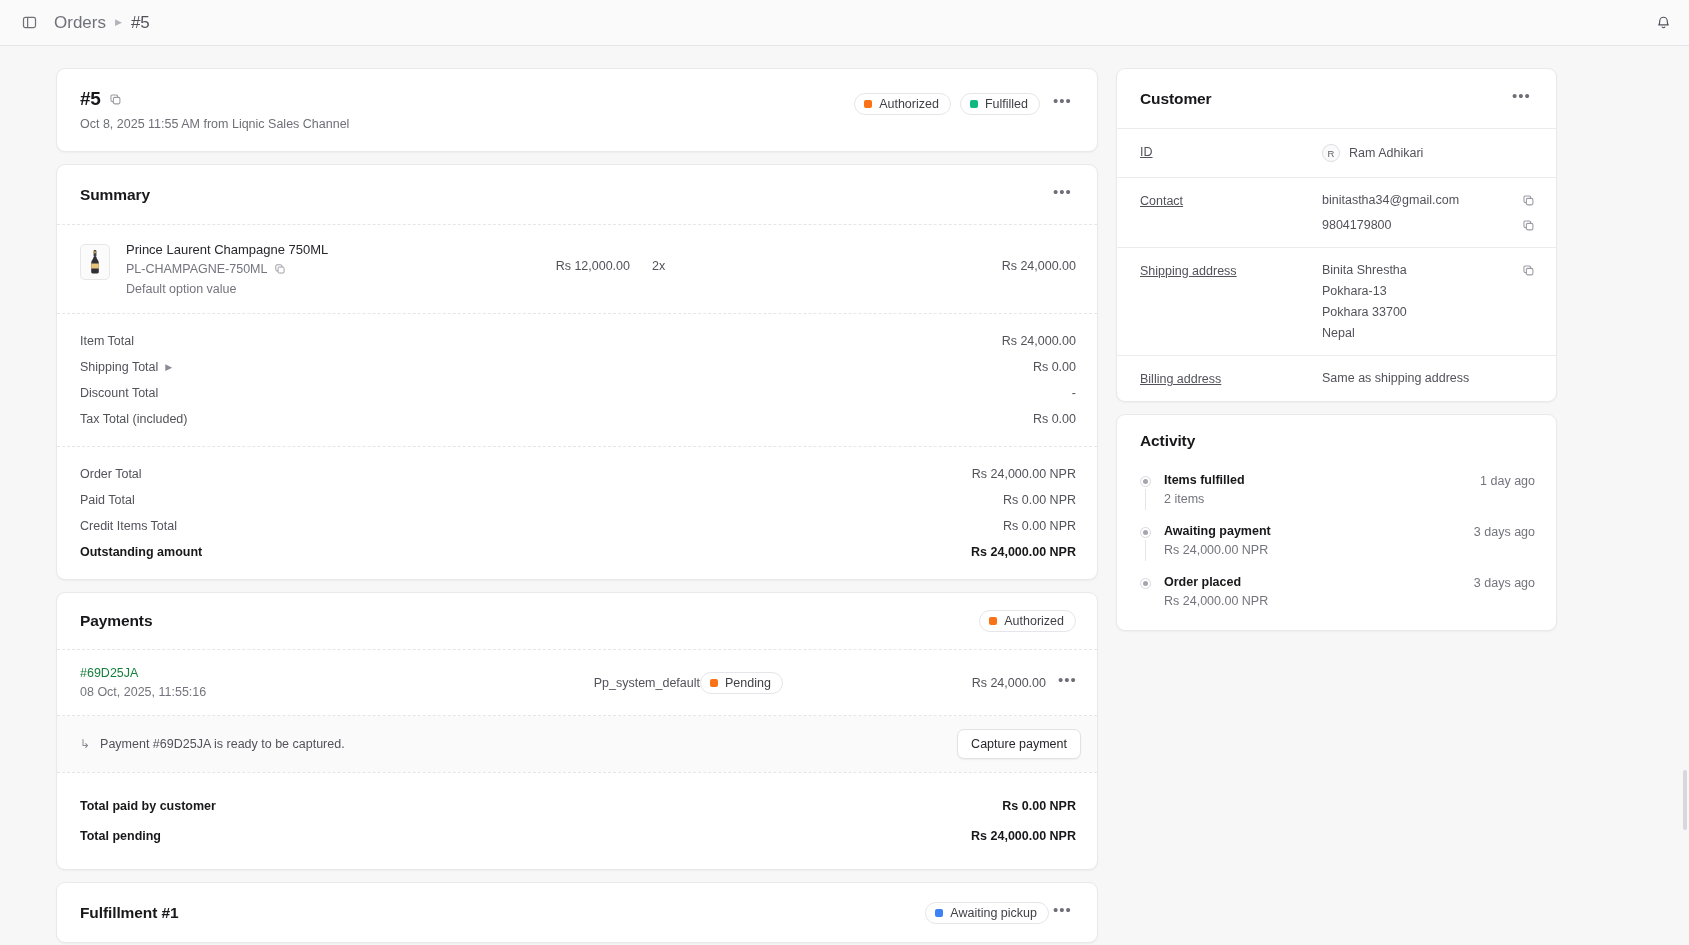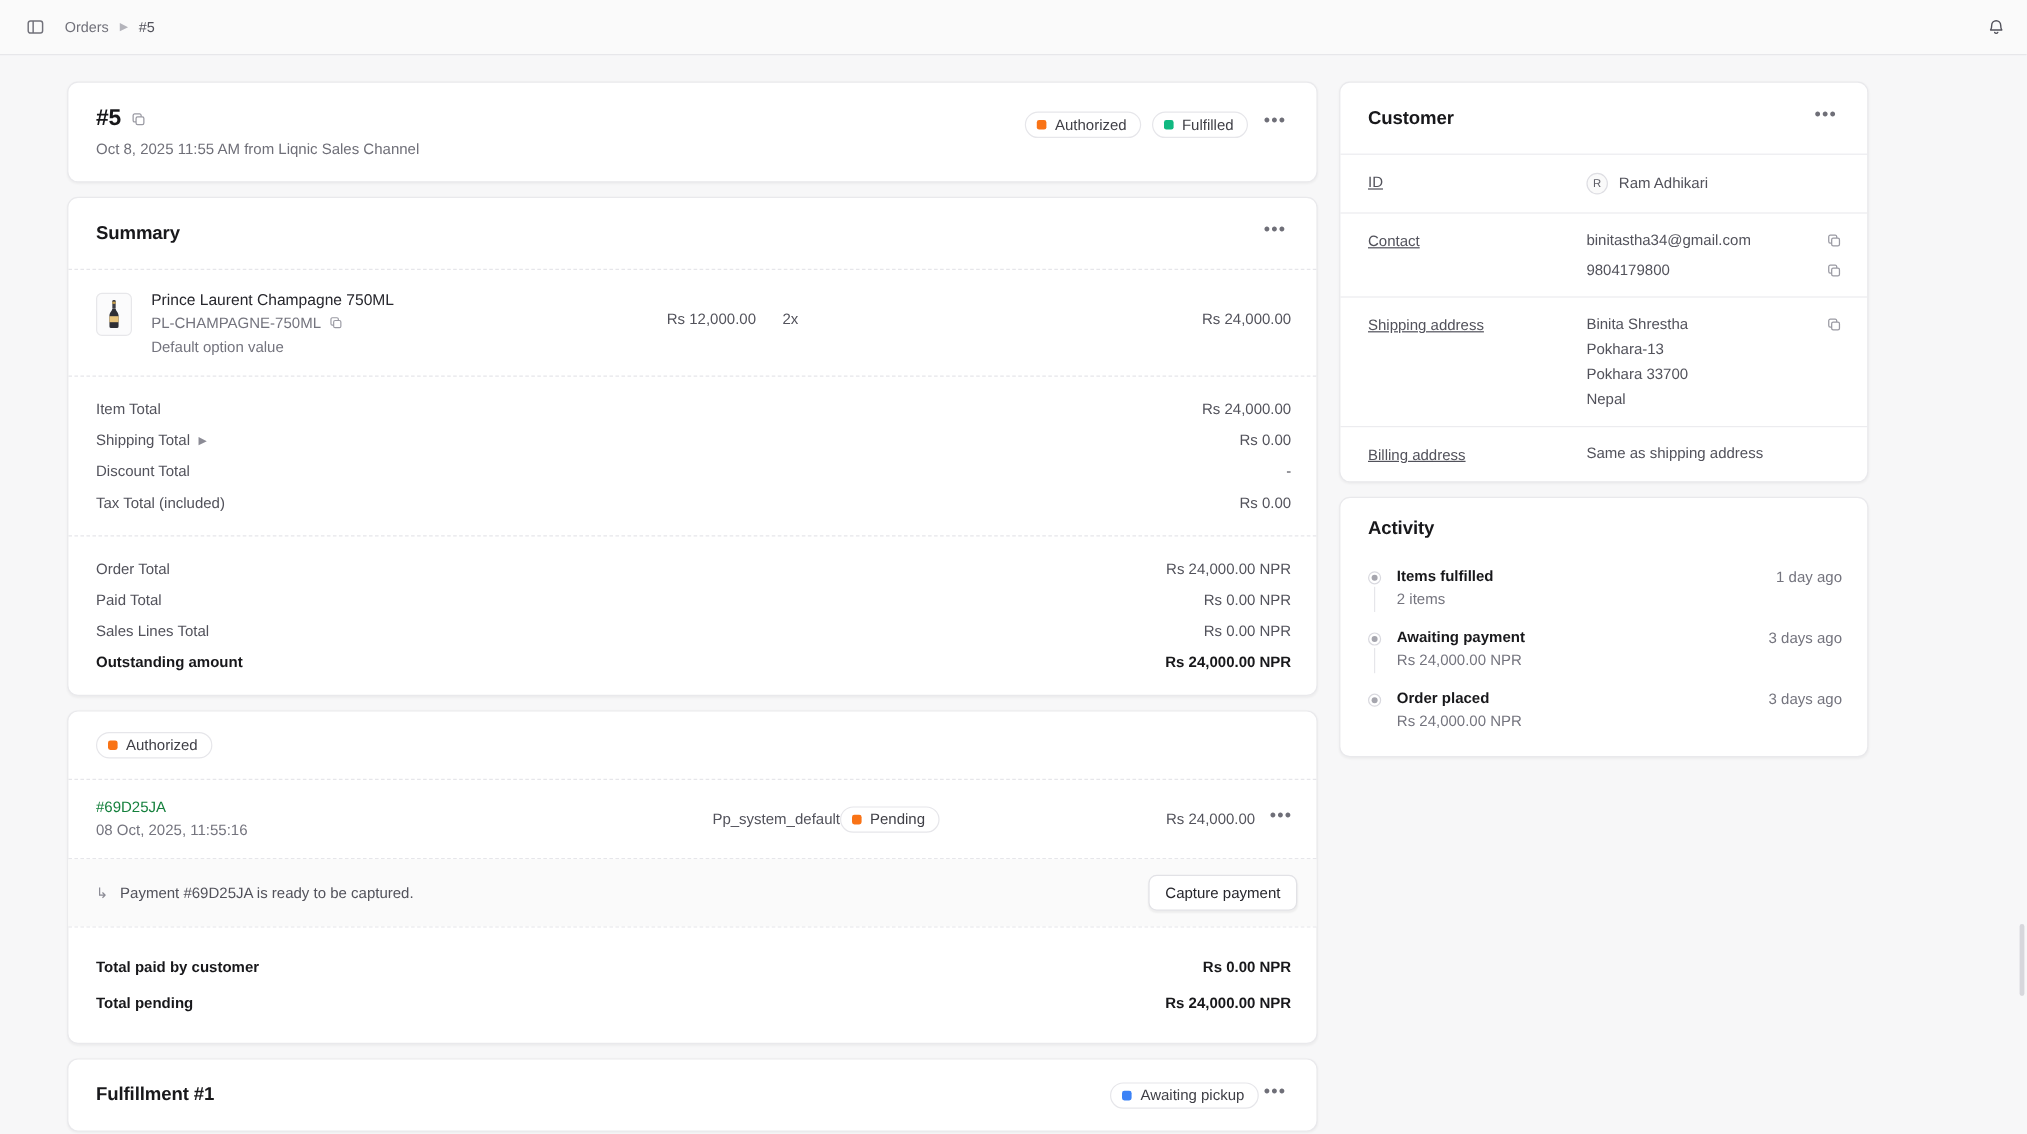--- a/index.html
+++ b/index.html
@@ -20,21 +20,21 @@
     padding: 0 16px 0 18px;
     position: relative;
   }
   .panel-toggle {
     width: 22px; height: 22px;
     display: flex; align-items: center; justify-content: center;
     border-radius: 5px; color: #71717a; cursor: pointer;
   }
   .crumbs { display: flex; align-items: center; gap: 9px; margin-left: 14px; }
   .crumb {
-    font-size: 12px; color: #71717a; text-decoration: none; cursor: pointer;
+    font-size: 17px; color: #71717a; text-decoration: none; cursor: pointer;
   }
   .crumb.current { color: #52525b; }
   .crumb-sep { color: #b4b4bb; font-size: 9px; line-height: 1; }
   .bell {
     position: absolute; right: 14px; top: 50%; transform: translateY(-50%);
     width: 24px; height: 24px; color: #52525b;
     display: flex; align-items: center; justify-content: center; cursor: pointer;
     border-radius: 5px;
   }
 
@@ -326,35 +326,36 @@
           <span class="tv">Rs 24,000.00 NPR</span>
         </div>
         <div class="trow">
           <span class="tl">
               <span>Paid Total</span>
             </span>
           <span class="tv">Rs 0.00 NPR</span>
         </div>
         <div class="trow">
           <span class="tl">
-              <span>Sales Lines Total</span>
+              <span>Credit Items Total</span>
             </span>
           <span class="tv">Rs 0.00 NPR</span>
         </div>
         <div class="trow strong">
           <span class="tl">
               <span>Outstanding amount</span>
             </span>
           <span class="tv">Rs 24,000.00 NPR</span>
         </div>
       </div>
     </div>
 
     <div class="card">
       <div class="sec-head">
+        <span class="sec-title">Payments</span>
         <span class="badge">
           <span class="sq" style="background:#f97316"></span>
           <span>Authorized</span>
         </span>
       </div>
       <div class="hr-dash"></div>
 
       <div class="pay-row">
         <div class="pay-c1">
           <div class="pay-id">#69D25JA</div>

